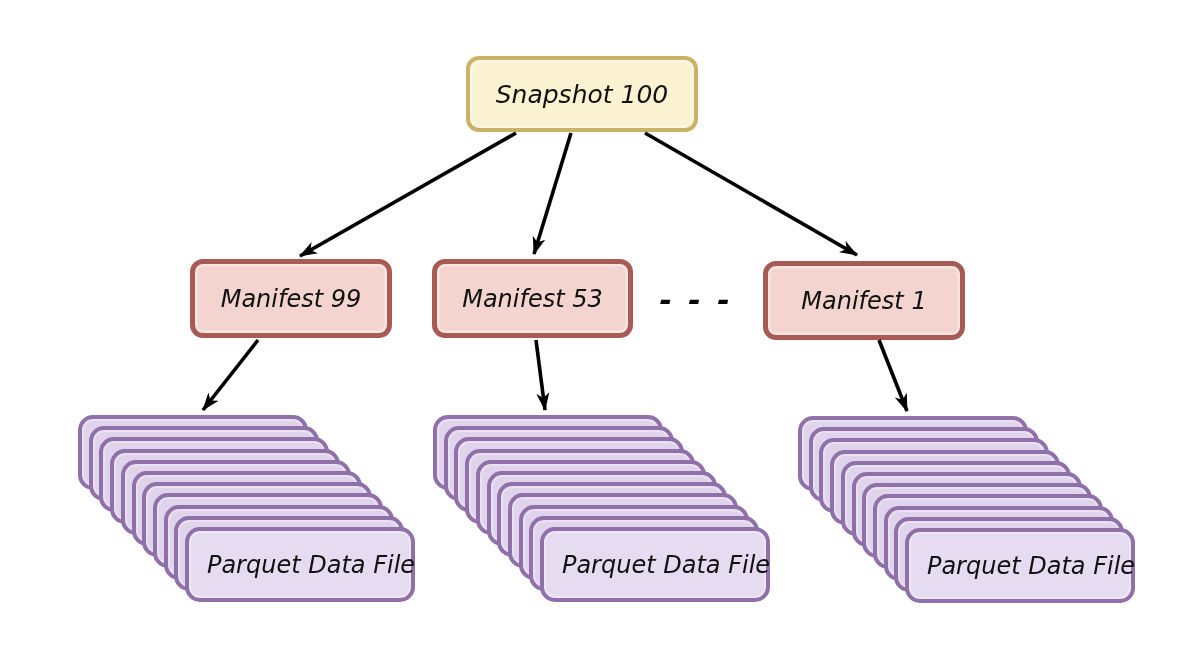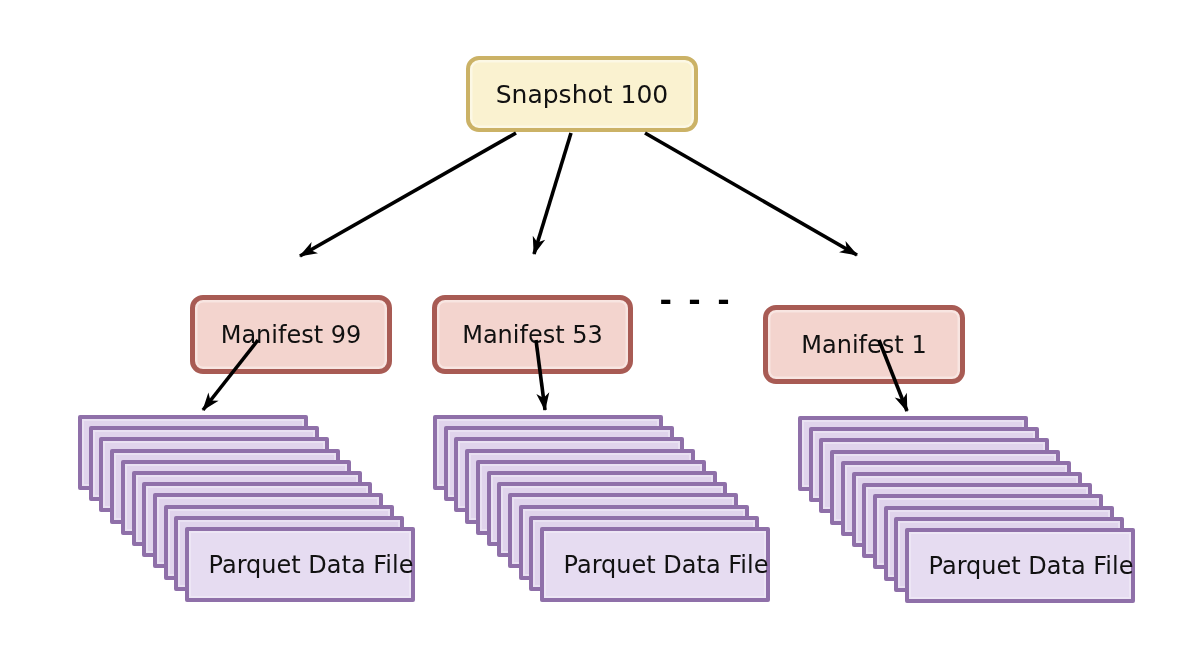--- a/index.html
+++ b/index.html
@@ -12,20 +12,21 @@
   body{
     background:#e9e9e9;
     font-family:"DejaVu Sans","Liberation Sans",sans-serif;
     color:var(--text);
   }
   #canvas{
     position:relative;
     width:1198px;height:660px;
     background:var(--background);
     overflow:hidden;
+    font-style:italic;
   }
   .node{
     position:absolute;
     display:flex;align-items:center;justify-content:center;
     border-radius:13px;
     box-sizing:border-box;
     text-align:center;
     white-space:nowrap;
   }
   .snapshot{
@@ -34,44 +35,43 @@
     border:4px solid var(--snapshot-border);
     box-shadow:inset 0 0 0 2.5px rgba(255,255,255,0.45);
     font-size:25px;
   }
   .manifest{
     background:var(--manifest-fill);
     border:5px solid var(--manifest-border);
     box-shadow:inset 0 0 0 2.5px rgba(255,255,255,0.40);
     width:202px;height:79px;
     font-size:24px;
-    margin-top:36px;
   }
   .manifest.m99{left:190px;top:259px;}
   .manifest.m98{left:432px;top:259px;width:201px;}
-  .manifest.m1 {left:763px;top:269px;}
+  .manifest.m1 {left:763px;top:261px;}
   .ellipsis{
     position:absolute;left:650px;top:281px;width:92px;height:38px;
     display:flex;align-items:center;justify-content:center;
     font-size:30px;font-weight:700;letter-spacing:3px;
     color:var(--arrow);
   }
   .stack{
     position:absolute;width:346px;height:196px;
   }
   .stack.s1{left:78px;top:415px;}
   .stack.s2{left:433px;top:415px;}
   .stack.s3{left:798px;top:416px;}
   .pbox{
     position:absolute;
     width:230px;height:75px;
     box-sizing:border-box;
     background:var(--parquet-fill);
     border:4px solid var(--parquet-border);
-    border-radius:2px;
+    border-radius:15px;
     box-shadow:inset 0 0 0 2px rgba(255,255,255,0.30);
     padding-left:22px;
   }
   .stack-front{
     display:flex;align-items:center;justify-content:center;
     background:var(--parquet-front-fill);
     font-size:24px;white-space:nowrap;
   }
   #arrows{
     position:absolute;left:0;top:0;width:1198px;height:660px;

